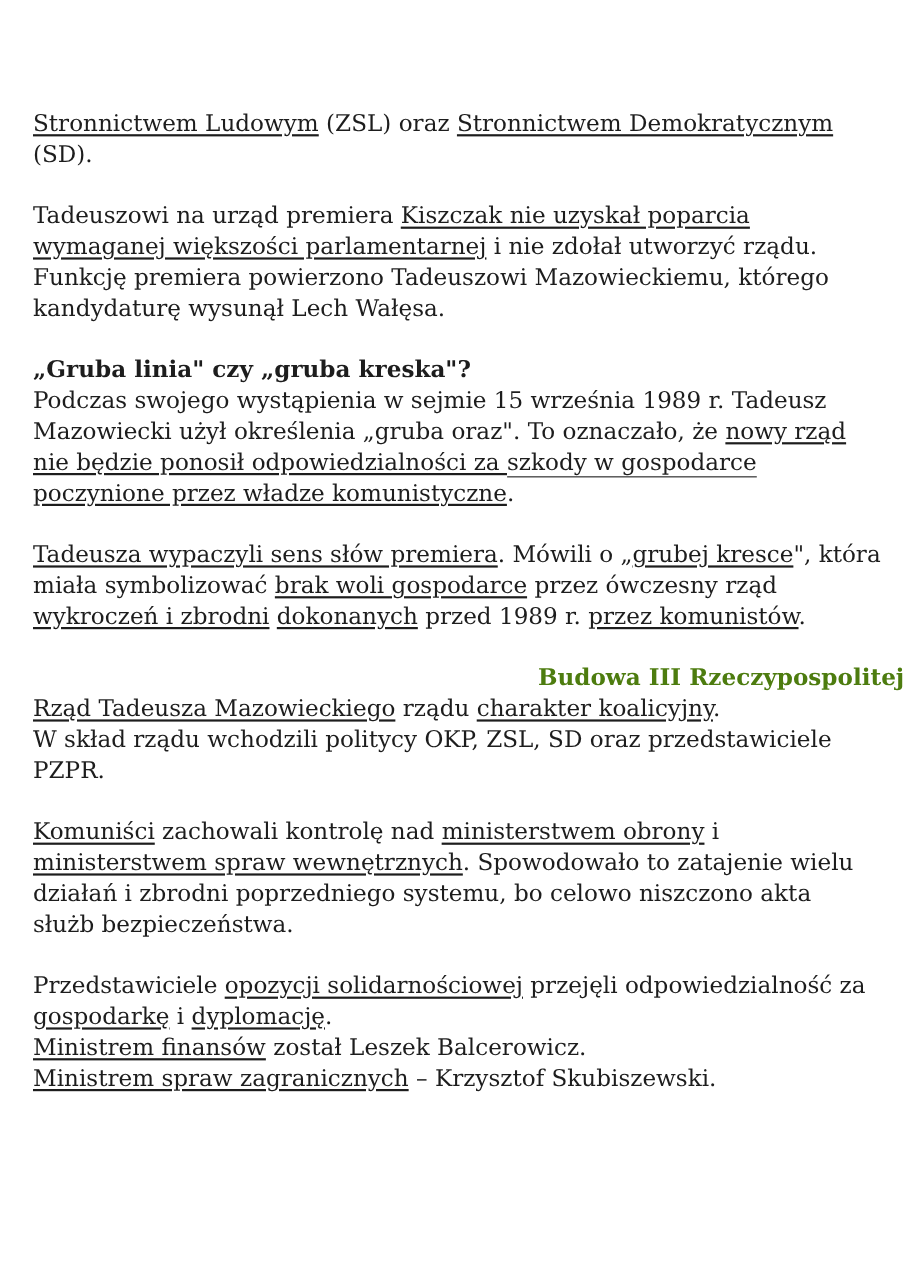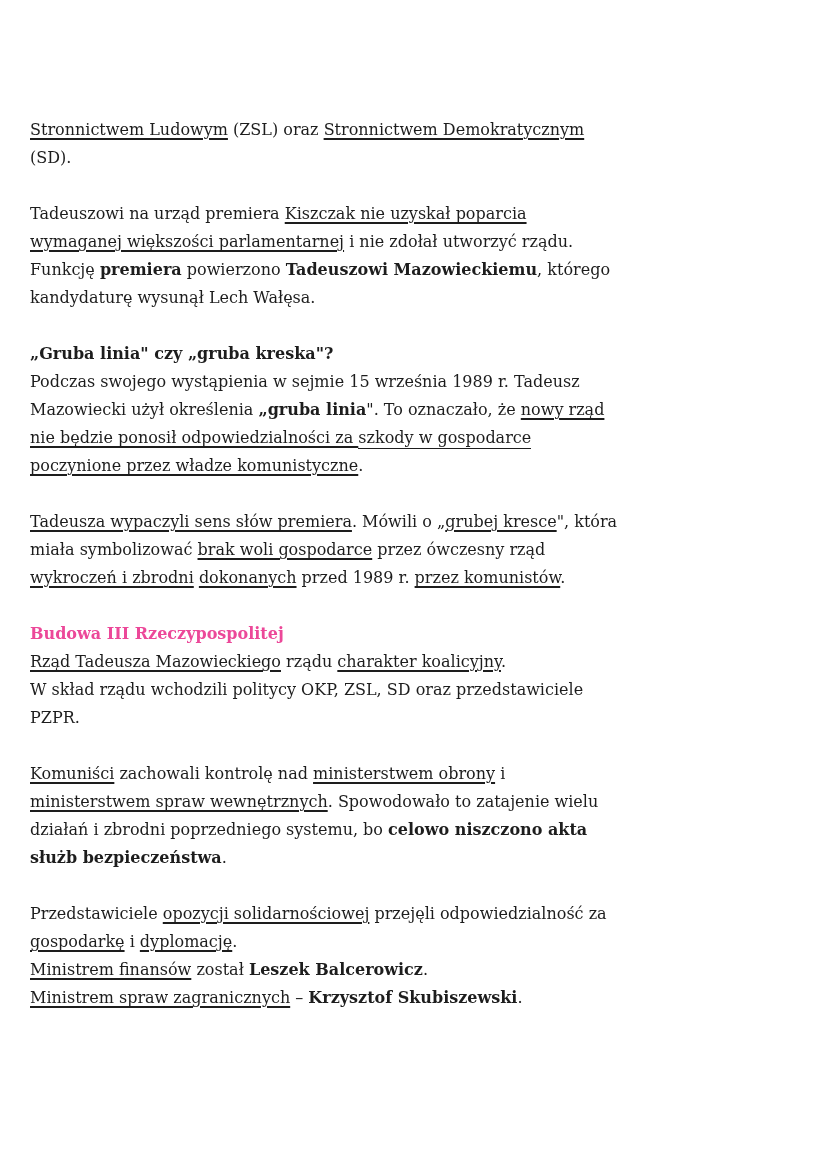--- a/index.html
+++ b/index.html
@@ -8,41 +8,41 @@
     width: 828px;
     height: 1171px;
     background: #ffffff;
     overflow: hidden;
     font-family: "DejaVu Serif", "Liberation Serif", serif;
     color: #1d1d1d;
   }
   .content {
     position: absolute;
     left: 30px;
-    top: 116px;
+    top: 98px;
     width: 792px;
-    font-size: 16px;
+    font-size: 21px;
     line-height: 28px;
   }
   p.para { margin: 0 0 28px 0; }
   p.para.tight { margin-bottom: 0; }
-  .b { font-weight: 700; }
+  .b { font-weight: 400; }
   .u {
     text-decoration: underline;
     text-decoration-thickness: 1.6px;
     text-underline-offset: 3px;
   }
   .u2 {
     text-decoration-thickness: 1.6px;
     text-underline-offset: 2px;
     border-bottom: 1.6px solid currentColor;
     padding-bottom: 1px;
   }
   .heading-bold { font-weight: 700; }
-  .heading-blue { font-weight: 700; color: #ec4899; }
+  .heading-blue { font-weight: 700; color: #4d7c0f; text-align: right; }
 </style>
 </head>
 <body>
 
 <div class="page">
   <div class="content">
 
     <p class="para">
       <span class="u">Stronnictwem Ludowym</span><span> (ZSL) oraz </span><span class="u">Stronnictwem Demokratycznym</span><br>
       <span>(SD).</span>
@@ -54,21 +54,21 @@
       <span>Funkcję </span><span class="b">premiera</span><span> powierzono </span><span class="b">Tadeuszowi Mazowieckiemu</span><span>, którego</span><br>
       <span>kandydaturę wysunął Lech Wałęsa.</span>
     </p>
 
     <p class="para tight heading-bold">
       <span>„Gruba linia" czy „gruba kreska"?</span>
     </p>
 
     <p class="para">
       <span>Podczas swojego wystąpienia w sejmie 15 września 1989 r. Tadeusz</span><br>
-      <span>Mazowiecki użył określenia </span><span class="b">„gruba linia</span><span>". To oznaczało, że </span><span class="u">nowy rząd</span><br>
+      <span>Mazowiecki użył określenia </span><span class="b">„gruba oraz</span><span>". To oznaczało, że </span><span class="u">nowy rząd</span><br>
       <span class="u">nie będzie ponosił odpowiedzialności za </span><span class="u2">szkody w gospodarce</span><br>
       <span class="u">poczynione przez władze komunistyczne</span><span>.</span>
     </p>
 
     <p class="para">
       <span class="u">Tadeusza wypaczyli sens słów premiera</span><span>. Mówili o „</span><span class="u">grubej kresce</span><span>", która</span><br>
       <span>miała symbolizować </span><span class="u">brak woli gospodarce</span><span> przez ówczesny rząd</span><br>
       <span class="u">wykroczeń i zbrodni</span><span> </span><span class="u">dokonanych</span><span> przed 1989 r. </span><span class="u">przez komunistów</span><span>.</span>
     </p>
 

